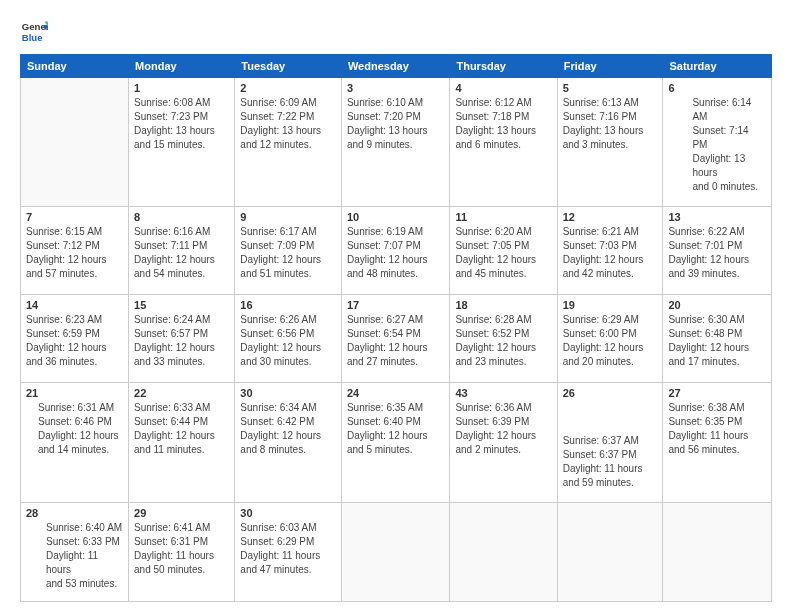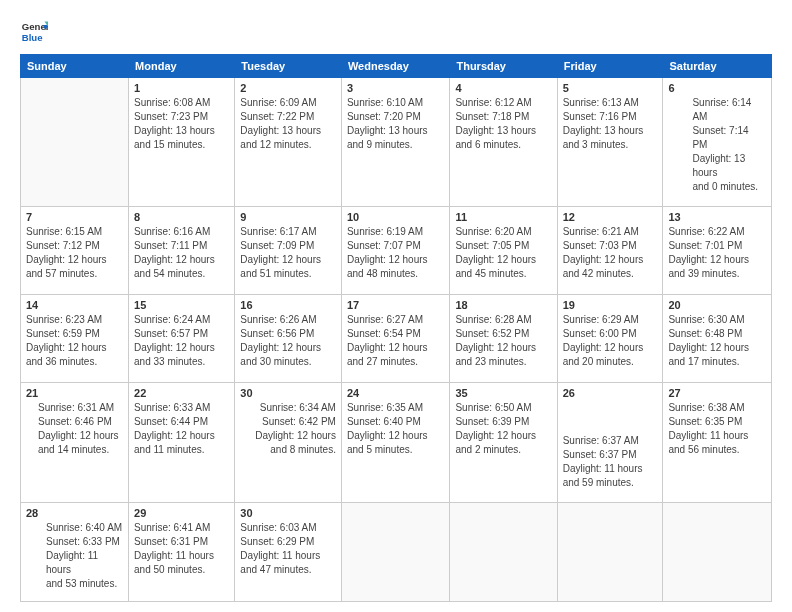--- a/index.html
+++ b/index.html
@@ -283,35 +283,35 @@
           </td>
           <td>
             <span class="day-number">22</span>
             <div class="day-info" style="white-space: pre-line;">Sunrise: 6:33 AM
 Sunset: 6:44 PM
 Daylight: 12 hours
 and 11 minutes.</div>
           </td>
           <td>
             <span class="day-number">30</span>
-            <div class="day-info" style="white-space: pre-line; text-align: right;">Sunrise: 6:34 AM
+            <div class="day-info" style="white-space: pre-line;">Sunrise: 6:34 AM
 Sunset: 6:42 PM
 Daylight: 12 hours
 and 8 minutes.</div>
           </td>
           <td>
             <span class="day-number">24</span>
             <div class="day-info" style="white-space: pre-line;">Sunrise: 6:35 AM
 Sunset: 6:40 PM
 Daylight: 12 hours
 and 5 minutes.</div>
           </td>
           <td>
-            <span class="day-number">35</span>
-            <div class="day-info" style="white-space: pre-line;">Sunrise: 6:50 AM
+            <span class="day-number">43</span>
+            <div class="day-info" style="white-space: pre-line;">Sunrise: 6:36 AM
 Sunset: 6:39 PM
 Daylight: 12 hours
 and 2 minutes.</div>
           </td>
           <td>
             <span class="day-number">26</span>
             <div class="day-info" style="white-space: pre-line; margin-top: 35px;">Sunrise: 6:37 AM
 Sunset: 6:37 PM
 Daylight: 11 hours
 and 59 minutes.</div>

